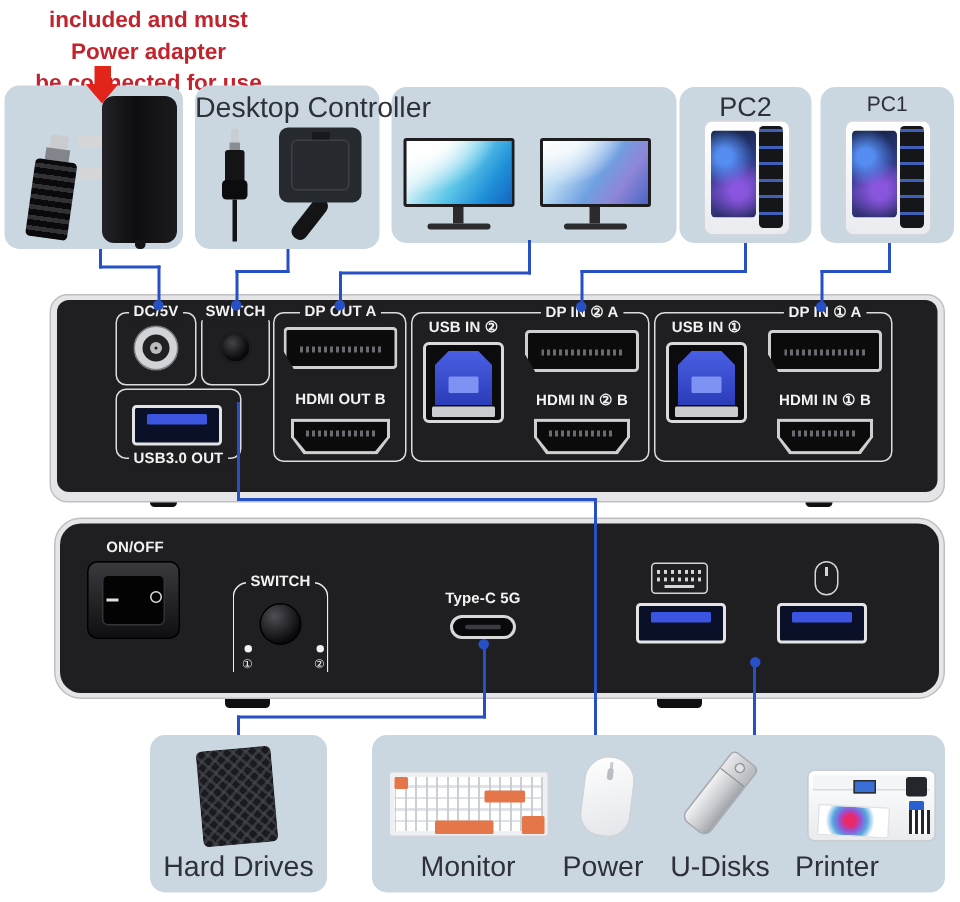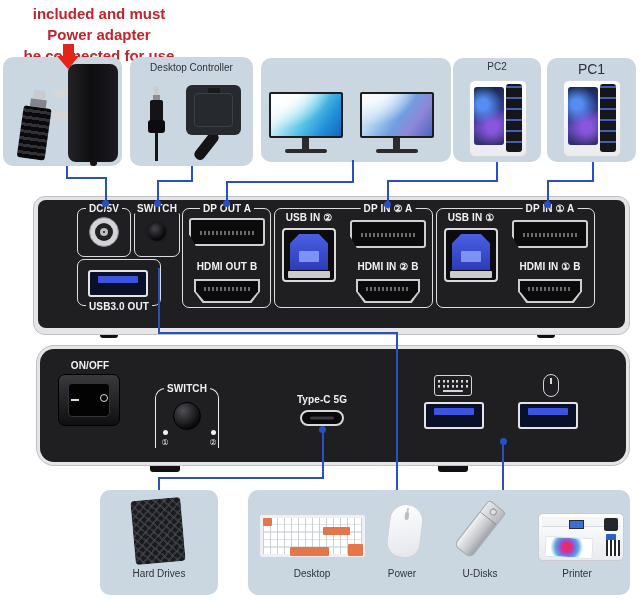--- a/index.html
+++ b/index.html
@@ -3,21 +3,21 @@
 <meta charset="utf-8">
 <title>KVM Switch Connection Diagram</title>
 <style>
   html,body{margin:0;padding:0;background:#fff;}
   #stage{position:relative;width:640px;height:601px;background:#fff;overflow:hidden;
          font-family:"Liberation Sans",sans-serif;}
   #stage *{position:absolute;box-sizing:border-box;}
 
   
   .box{background:#cad7e1;border-radius:10px;}
-  .lbl{color:#2e3238;font-size:10px;text-align:center;white-space:nowrap;}
+  .lbl{color:#2e3238;font-size:19px;text-align:center;white-space:nowrap;}
   .lbl2{color:#2e3238;font-size:13px;line-height:15px;text-align:center;}
 
   
   #note{left:6px;top:3px;width:186px;color:#c2232d;font-size:15px;font-weight:600;
         line-height:21px;text-align:center;}
   .arr-stem{background:#e2241b;}
   .arr-head{width:0;height:0;border-left:11px solid transparent;border-right:11px solid transparent;
             border-top:13px solid #e2241b;}
 
   
@@ -203,21 +203,21 @@
     <i class="screen scrA" style="left:0;top:0;width:74px;height:46px"></i>
     <i class="mneck" style="left:33px;top:46px;width:7px;height:11px"></i>
     <i class="mbase" style="left:16px;top:57px;width:42px;height:4px"></i>
   </div>
   <div style="left:360px;top:92px;width:74px;height:62px;z-index:2">
     <i class="screen scrB" style="left:0;top:0;width:74px;height:46px"></i>
     <i class="mneck" style="left:33px;top:46px;width:7px;height:11px"></i>
     <i class="mbase" style="left:16px;top:57px;width:42px;height:4px"></i>
   </div>
 
-  <div class="lbl" style="left:453px;top:61px;width:88px;font-size:10px">PC2</div>
+  <div class="lbl" style="left:453px;top:61px;width:88px;font-size:18px">PC2</div>
   <div class="lbl" style="left:547px;top:61px;width:89px;font-size:14px">PC1</div>
   <div class="tower" style="left:469px;top:80px;width:58px;height:77px">
       <i class="glass"></i>
       <i class="strip"></i>
     </div>
   <div class="tower" style="left:563px;top:80px;width:58px;height:77px">
       <i class="glass"></i>
       <i class="strip"></i>
     </div>
 
@@ -368,21 +368,21 @@
   <div class="hdd" style="left:133px;top:499px;width:50px;height:64px"></div>
   <div class="lbl" style="left:100px;top:568px;width:118px">Hard Drives</div>
 
   <div class="kbd" style="left:259px;top:514px;width:107px;height:44px">
     <i class="keys"></i>
     <i class="okey" style="left:3px;top:3px;width:9px;height:8px"></i>
     <i class="okey" style="left:63px;top:12px;width:27px;height:8px"></i>
     <i class="okey" style="left:88px;top:29px;width:15px;height:12px"></i>
     <i class="okey" style="left:30px;top:32px;width:39px;height:9px"></i>
   </div>
-  <div class="lbl" style="left:262px;top:568px;width:100px">Desktop</div>
+  <div class="lbl" style="left:262px;top:568px;width:100px">Monitor</div>
 
   <div class="mouse" style="left:388px;top:504px;width:34px;height:54px">
     <i class="slit"></i>
       <i class="wheel"></i>
   </div>
   <div class="lbl" style="left:372px;top:568px;width:60px">Power</div>
 
   <div style="left:452px;top:498px;width:56px;height:66px;z-index:2">
     <div class="udisk" style="left:17px;top:2px">
         <i class="cap"></i>
@@ -392,15 +392,15 @@
   <div class="lbl" style="left:445px;top:568px;width:70px">U-Disks</div>
 
   <div class="printer" style="left:538px;top:513px;width:86px;height:48px">
     <i class="lid"></i>
       <i class="disp"></i>
       <i class="blk"></i>
       <i class="btns"></i>
       <i class="carts"></i>
       <i class="sheet"></i>
   </div>
-  <div class="lbl" style="left:537px;top:568px;width:80px">Printer</div>
+  <div class="lbl" style="left:518px;top:568px;width:80px">Printer</div>
 
 </div>
 
 </body></html>

